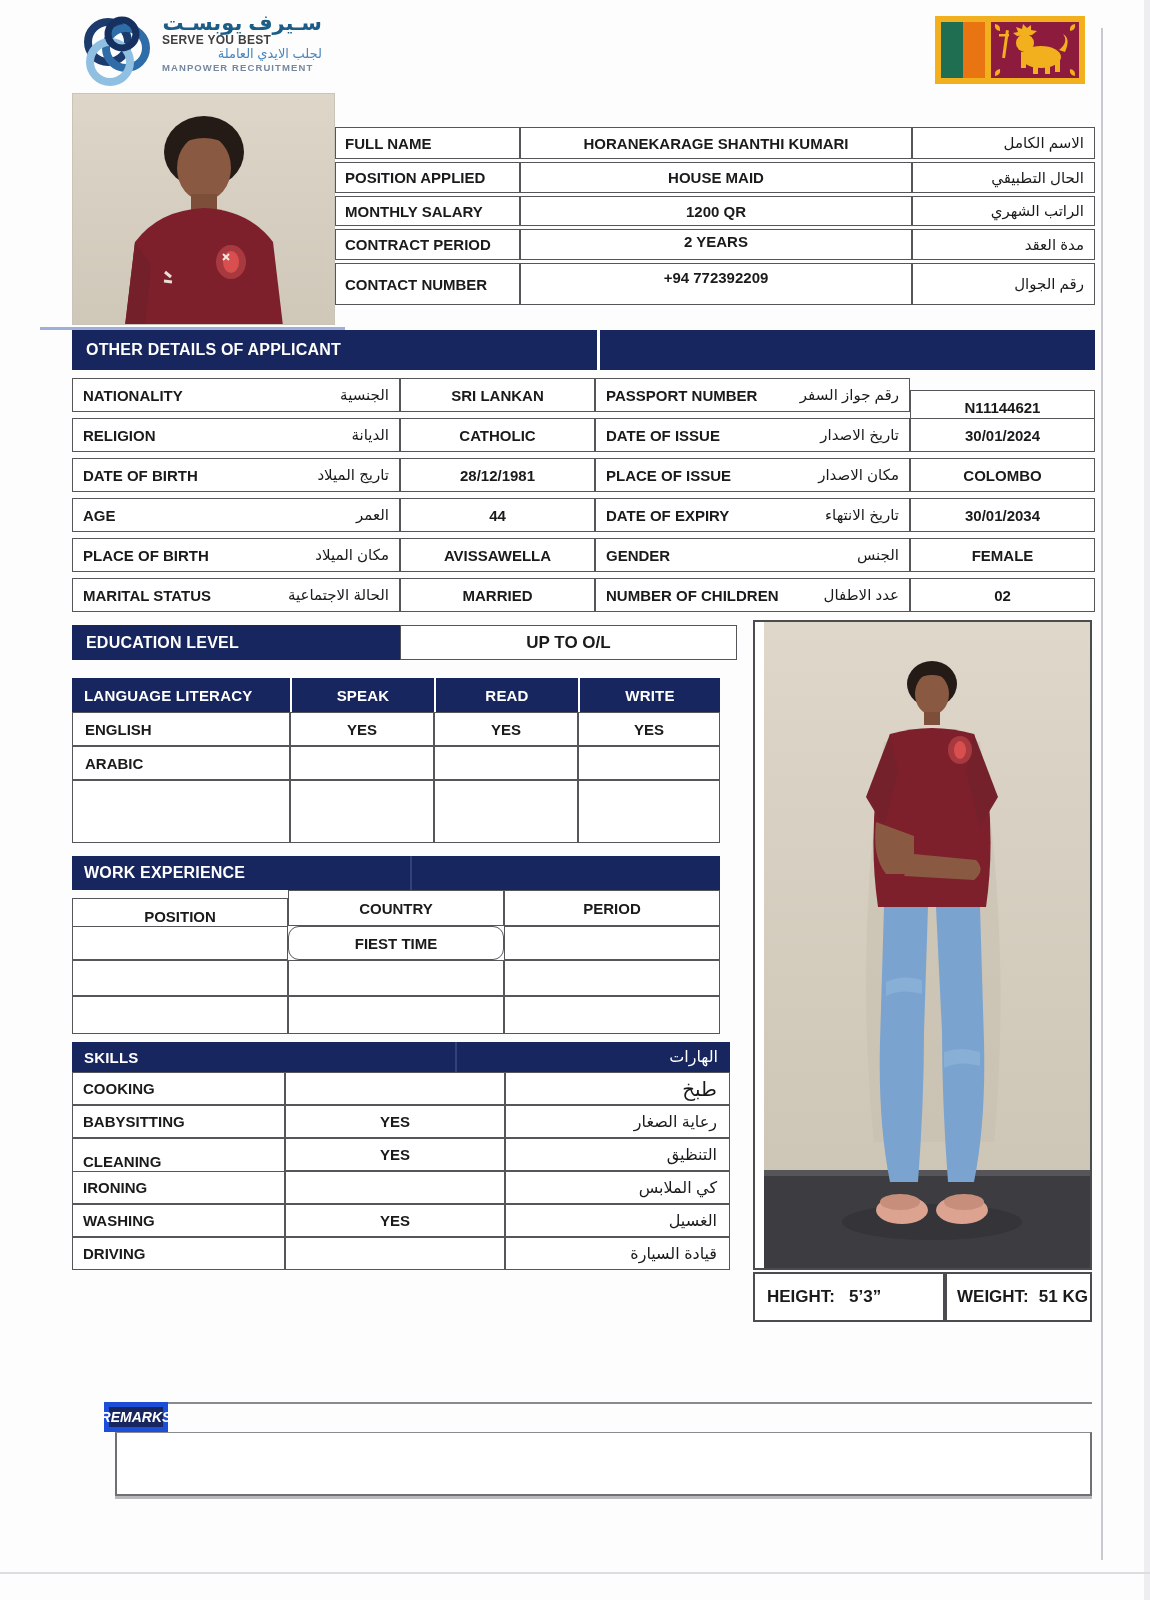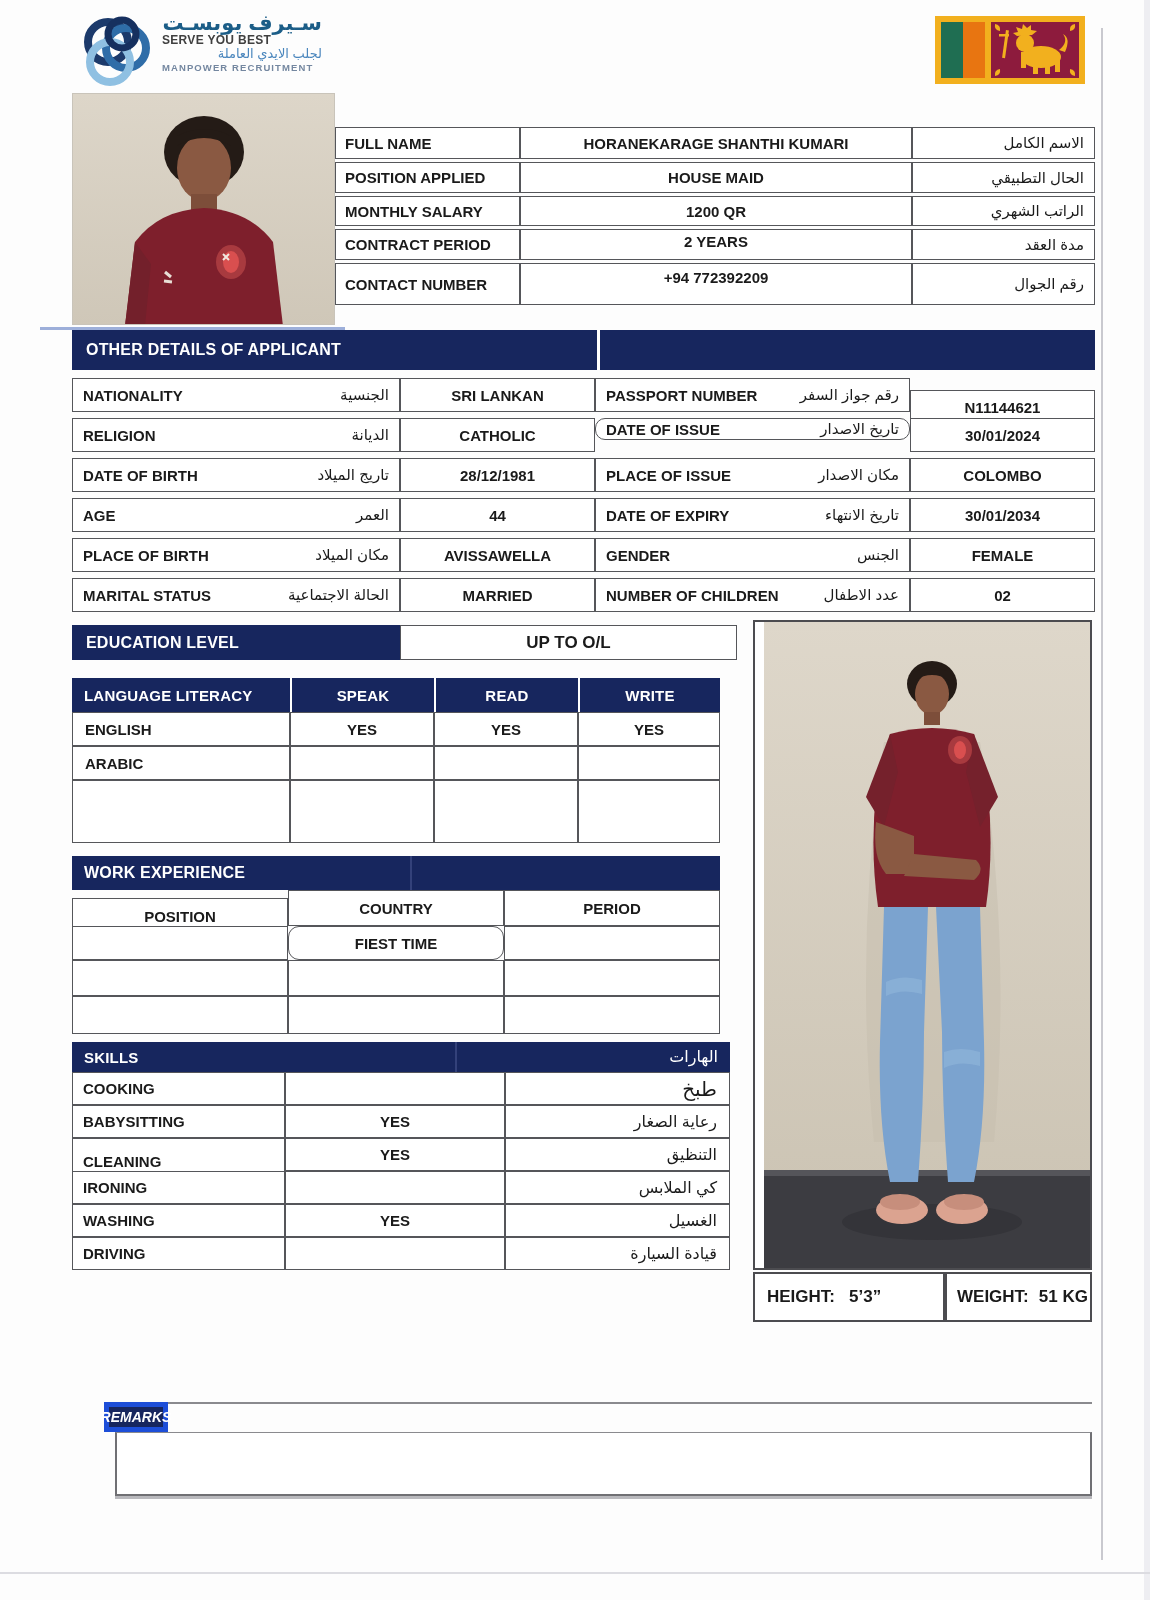--- a/index.html
+++ b/index.html
@@ -143,21 +143,21 @@
     </div>
     <div class="cell abs val" style="left:838px;top:0;width:185px;height:34px;margin-top:12px;">N11144621</div>
   </div>
 
   <div class="abs" style="left:72px;top:418px;width:1023px;height:34px;">
     <div class="cell abs lbl split2" style="left:0;top:0;width:328px;height:34px;">
       <span>RELIGION</span>
       <span class="ar" style="font-weight:normal;" dir="rtl">الديانة</span>
     </div>
     <div class="cell abs val" style="left:328px;top:0;width:195px;height:34px;">CATHOLIC</div>
-    <div class="cell abs lbl split2" style="left:523px;top:0;width:315px;height:22px;border-radius:10px;">
+    <div class="cell abs lbl split2" style="left:523px;top:0;width:315px;height:34px;">
       <span>DATE OF ISSUE</span>
       <span class="ar" style="font-weight:normal;" dir="rtl">تاريخ الاصدار</span>
     </div>
     <div class="cell abs val" style="left:838px;top:0;width:185px;height:34px;">30/01/2024</div>
   </div>
 
   <div class="abs" style="left:72px;top:458px;width:1023px;height:34px;">
     <div class="cell abs lbl split2" style="left:0;top:0;width:328px;height:34px;">
       <span>DATE OF BIRTH</span>
       <span class="ar" style="font-weight:normal;" dir="rtl">تاريج الميلاد</span>

